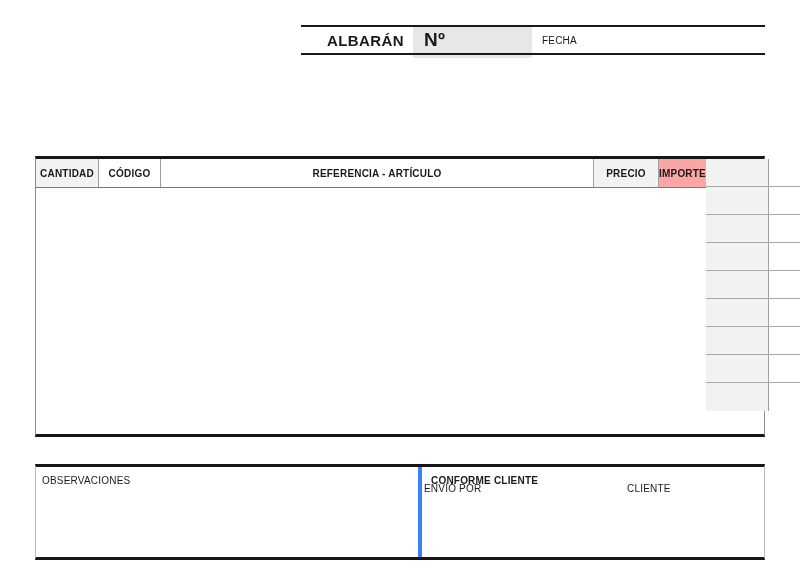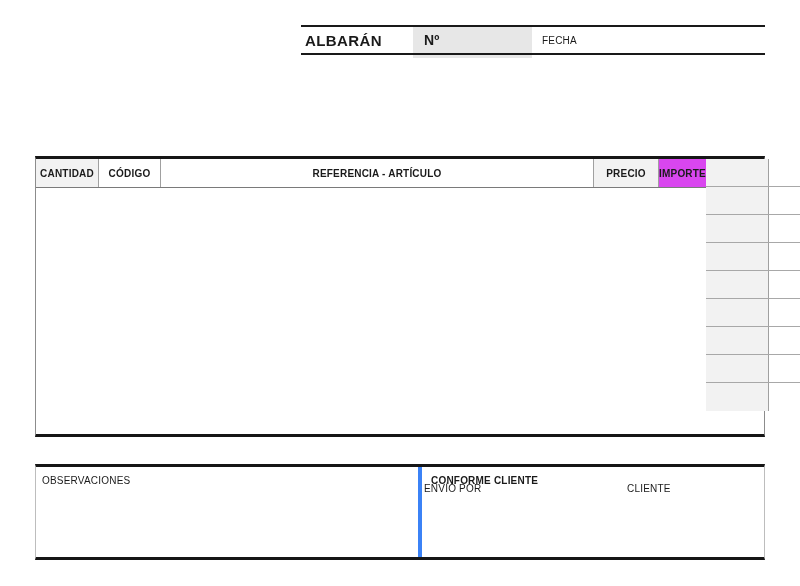--- a/index.html
+++ b/index.html
@@ -14,25 +14,25 @@
   .num-block {
     position:absolute; left:413px; top:25px; width:119px; height:33px;
     background:#e7e7e7; z-index:1;
   }
   .header-bar {
     position:absolute; left:301px; top:25px; width:464px; height:30px;
     box-sizing:border-box; border-top:2px solid #191919; border-bottom:2px solid #191919;
     z-index:2;
   }
   .header-title {
-    position:absolute; left:4px; top:50%; transform:translateY(-50%);
+    position:absolute; left:26px; top:50%; transform:translateY(-50%);
     font-size:15px; font-weight:bold; letter-spacing:0.4px;
   }
   .num-label { position:absolute; left:123px; top:50%; transform:translateY(-50%);
-    font-size:14px; font-weight:bold; }
+    font-size:19px; font-weight:bold; }
   .fecha-label { position:absolute; left:241px; top:50%; transform:translateY(-50%); }
   .hfield { position:absolute; top:0; bottom:0; }
 
   
   .customer { position:absolute; left:301px; top:57px; width:464px; z-index:2; }
   .cust-row { position:relative; box-sizing:border-box; border-bottom:1px solid #b9b9b9; }
   .cust-row.r1 { height:31px; }
   .cust-row.r2 { height:34px; }
   .cust-row.r3 { height:34px; border-bottom:none; }
   .cust-label { position:absolute; left:10px; top:8px; }
@@ -54,21 +54,21 @@
     font-size:10px; font-weight:bold; letter-spacing:0.2px; box-sizing:border-box;
   }
   .tbody { display:flex; flex-direction:column; flex:1; }
   .trow { display:flex; height:28px; box-sizing:border-box; border-bottom:1px solid #a8a8a8; flex:0 0 auto; }
   .trow:last-child { border-bottom:none; }
   .cell { box-sizing:border-box; }
   .w0 { width:63px; }  .w1 { width:62px; }  .w2 { width:433px; }
   .w3 { width:65px; }  .w4 { flex:1; }
   .sep { border-right:1px solid #a0a0a0; }
   .bg-light { background:#f2f2f2; }
-  .bg-med   { background:#d946ef; }
+  .bg-med   { background:#fca5a5; }
 
   
   .footer {
     position:absolute; left:35px; top:464px; width:730px; height:96px;
     box-sizing:border-box;
     border-top:3px solid #161616; border-bottom:3px solid #161616;
     border-left:1px solid #bdbdbd; border-right:1px solid #bdbdbd;
     display:flex;
   }
   .f-left { width:382px; display:flex; flex-direction:row; box-sizing:border-box; }

